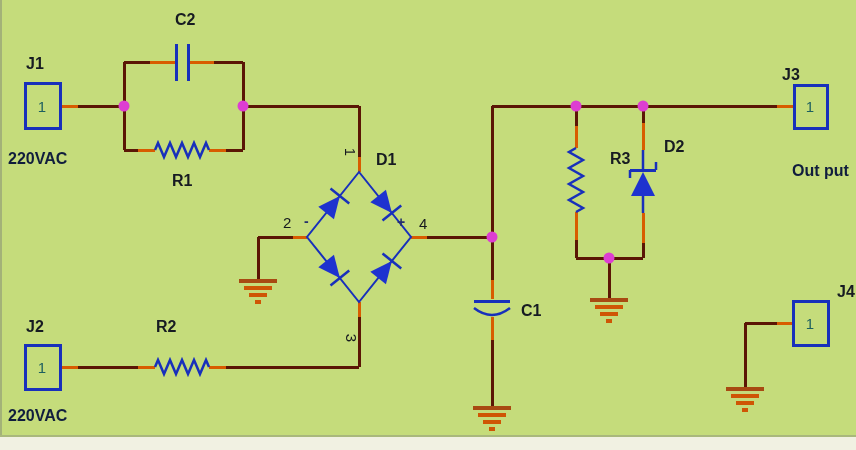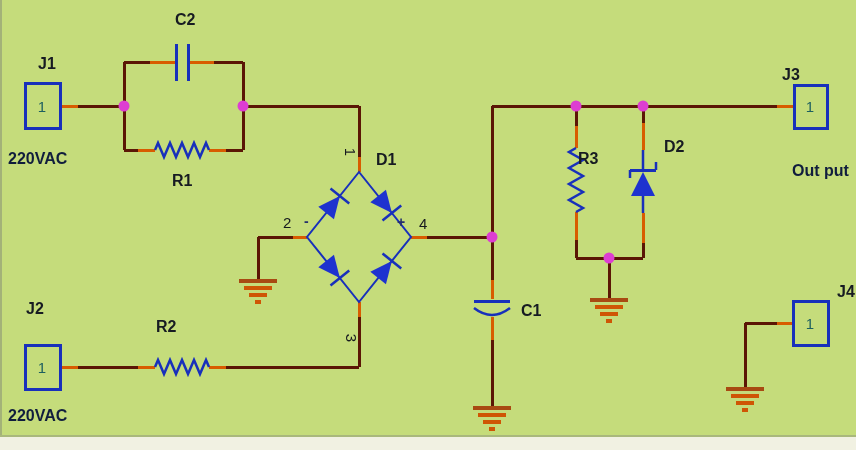--- a/index.html
+++ b/index.html
@@ -161,41 +161,41 @@
     <g>
       <circle class="dot" cx="124" cy="106" r="5.5"></circle>
       <circle class="dot" cx="243" cy="106" r="5.5"></circle>
       <circle class="dot" cx="492" cy="237" r="5.5"></circle>
       <circle class="dot" cx="576" cy="106" r="5.5"></circle>
       <circle class="dot" cx="643" cy="106" r="5.5"></circle>
       <circle class="dot" cx="609" cy="258" r="5.5"></circle>
     </g>
   </svg>
 
-  <div class="t ref" style="left:38px;top:55px">J1</div>
+  <div class="t ref" style="left:26px;top:55px">J1</div>
   <div class="t pnum" style="left:34px;top:98px">1</div>
   <div class="t cap" style="left:8px;top:150px">220VAC</div>
 
   <div class="t ref" style="left:175px;top:11px">C2</div>
   <div class="t ref" style="left:172px;top:172px">R1</div>
   <div class="t ref" style="left:376px;top:151px">D1</div>
 
   <div class="t bpin rot90" style="left:341px;top:144px">1</div>
   <div class="t bpin" style="left:283px;top:214px">2</div>
   <div class="t sign" style="left:304px;top:213px">-</div>
   <div class="t sign" style="left:397px;top:214px">+</div>
   <div class="t bpin" style="left:419px;top:215px">4</div>
   <div class="t bpin rot90" style="left:342px;top:330px">3</div>
 
-  <div class="t ref" style="left:26px;top:300px">J2</div>
+  <div class="t ref" style="left:26px;top:318px">J2</div>
   <div class="t ref" style="left:156px;top:318px">R2</div>
   <div class="t pnum" style="left:34px;top:359px">1</div>
   <div class="t cap" style="left:8px;top:407px">220VAC</div>
 
-  <div class="t ref" style="left:578px;top:150px">R3</div>
+  <div class="t ref" style="left:610px;top:150px">R3</div>
   <div class="t ref" style="left:664px;top:138px">D2</div>
   <div class="t ref" style="left:521px;top:302px">C1</div>
 
   <div class="t ref" style="left:782px;top:66px">J3</div>
   <div class="t pnum" style="left:802px;top:98px">1</div>
   <div class="t cap" style="left:792px;top:162px">Out put</div>
 
   <div class="t ref" style="left:837px;top:283px">J4</div>
   <div class="t pnum" style="left:802px;top:315px">1</div>
 

